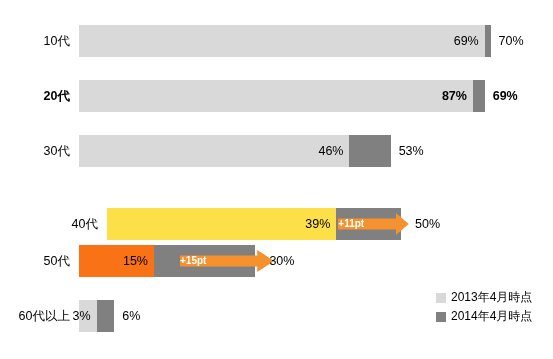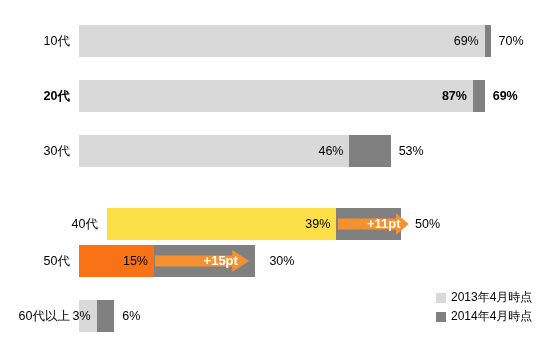--- a/index.html
+++ b/index.html
@@ -88,22 +88,22 @@
     width: 100%;
     height: 100%;
   }
   .delta-text {
     position: absolute;
     top: 0;
     left: 0;
     right: 12%;
     height: 22px;
     line-height: 22px;
-    text-align: right;
-    font-size: 13px;
+    text-align: left;
+    font-size: 10px;
     font-weight: bold;
     color: #ffffff;
     white-space: nowrap;
     pointer-events: none;
   }
   #legend {
     position: absolute;
     left: 436px;
     top: 288px;
     width: 132px;
@@ -176,21 +176,21 @@
       </div>
       <div class="total-label" style="left: 387px;">50%</div>
     </div>
     <div class="row" style="top: 245px;">
       <div class="cat-label">50代</div>
       <div class="bar-area" style="width: 176.4px;">
         <div class="seg seg-curr" style="left: 0px; width: 176.4px; background: rgb(128, 128, 128);"></div>
         <div class="seg seg-prev" style="width: 75px; background: #f97316;">
           <span class="seg-prev-label">15%</span>
         </div>
-        <div class="delta-arrow" style="left: 76px; width: 94.2px;">
+        <div class="delta-arrow" style="left: 101px; width: 94.2px;">
           <svg viewBox="0 0 100 100" preserveAspectRatio="none">
             <polygon points="0,25 82,25 82,0 100,50 82,100 82,75 0,75" fill="#F5922F"></polygon>
           </svg>
           <span class="delta-text">+15pt</span>
         </div>
       </div>
       <div class="total-label" style="left: 269.4px;">30%</div>
     </div>
     <div class="row" style="top: 300px;">
       <div class="cat-label">60代以上</div>

